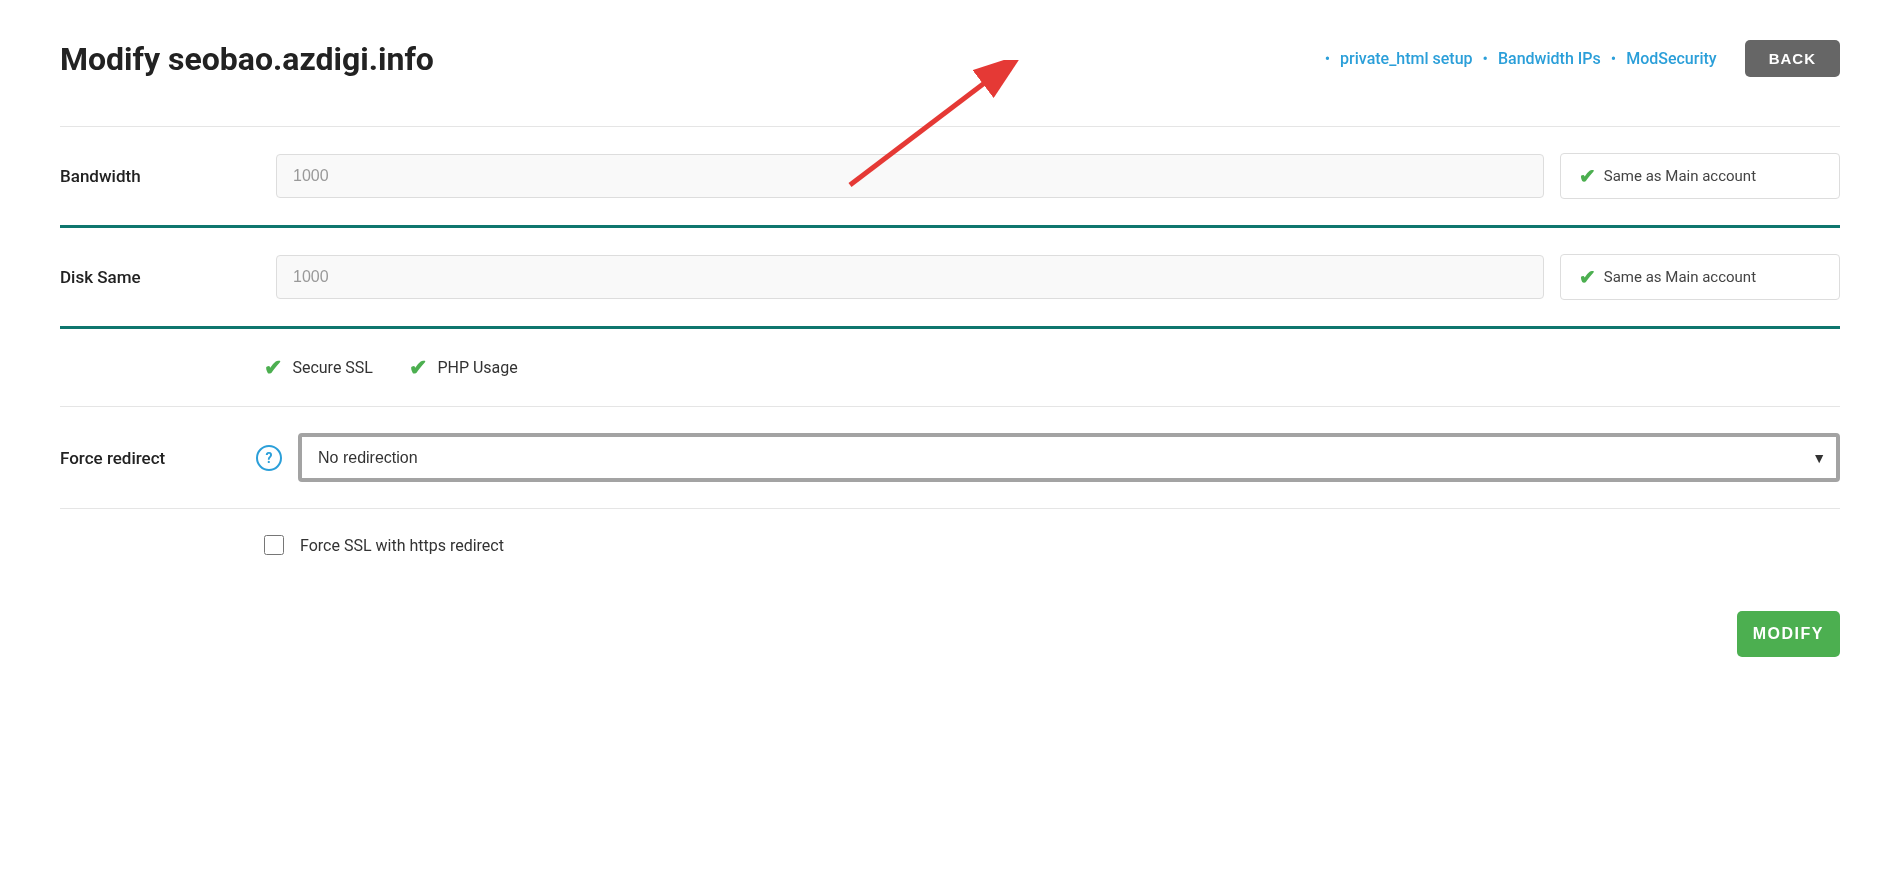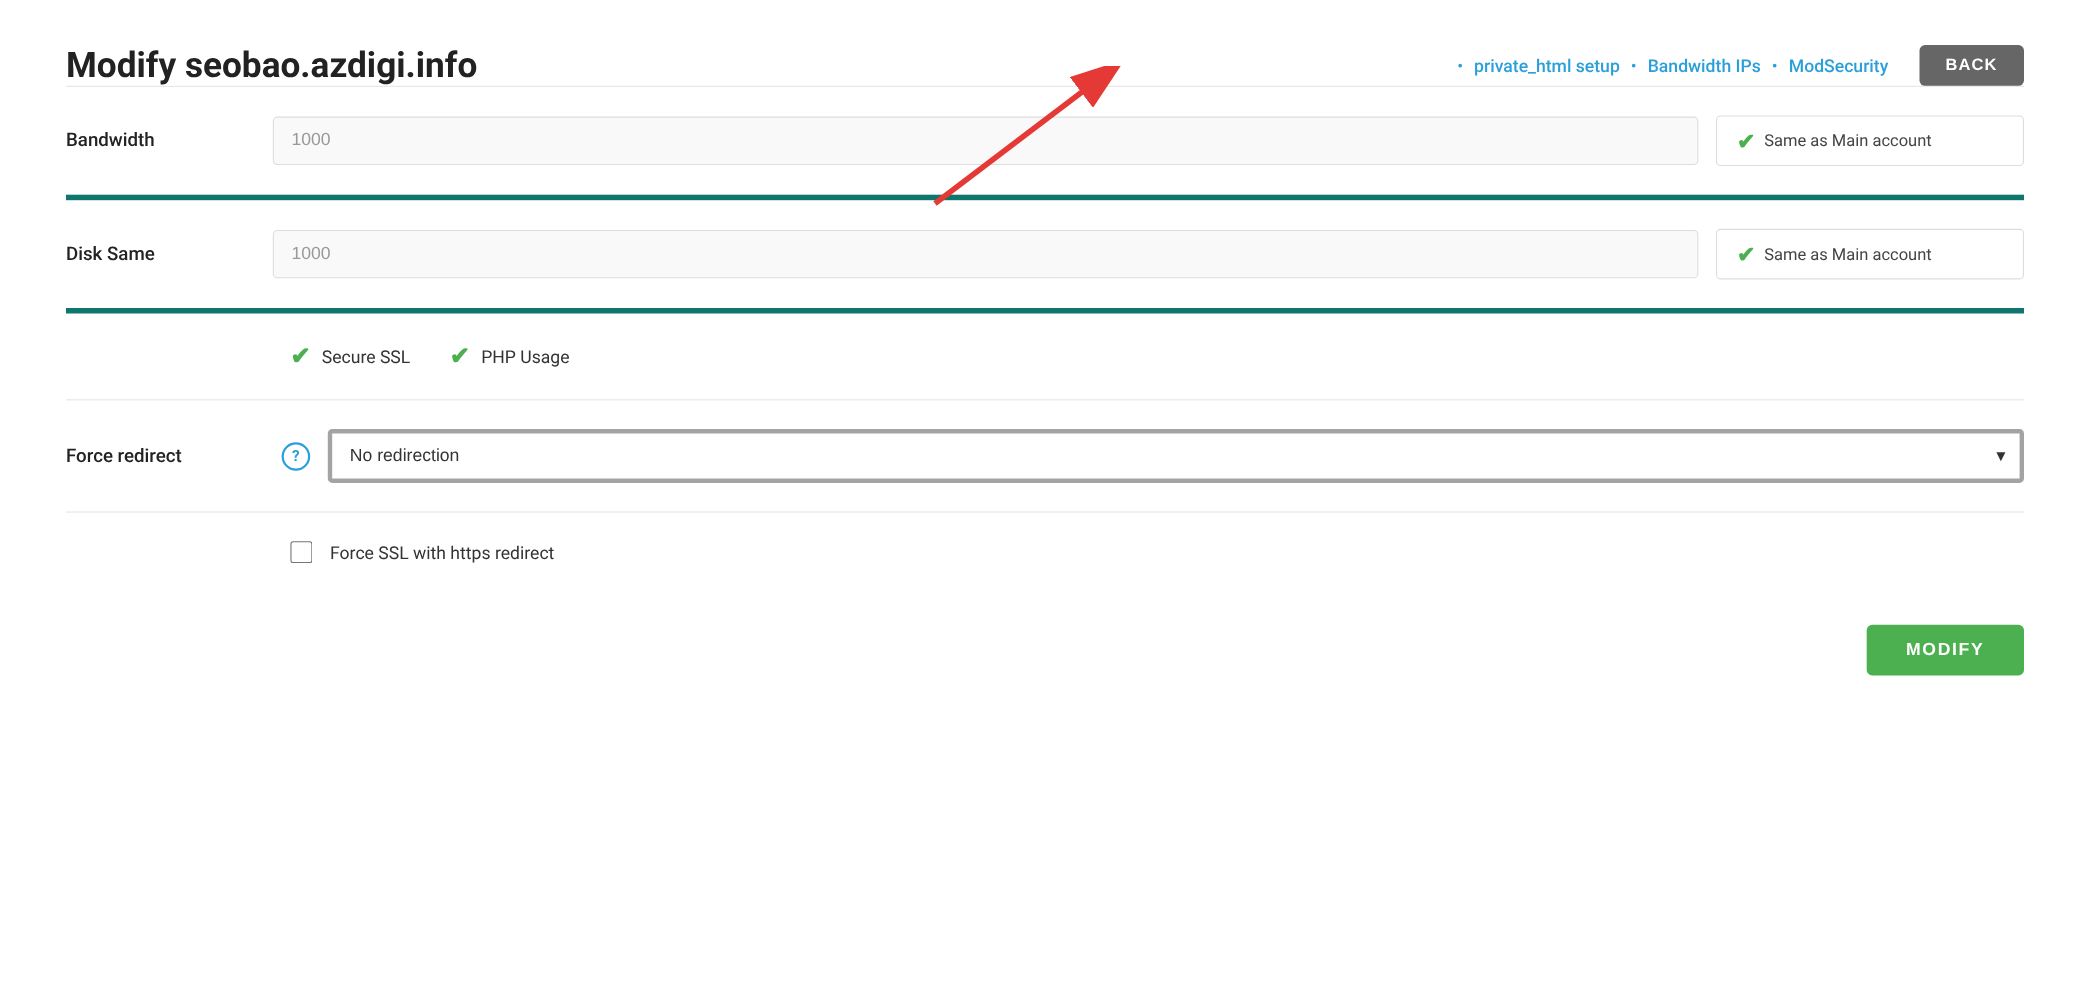--- a/index.html
+++ b/index.html
@@ -12,22 +12,23 @@
       position: relative;
       overflow: hidden;
     }
     .page-wrapper {
       padding: 40px 60px;
       max-width: 1900px;
     }
     
     .header {
       display: flex;
-      align-items: center;
+      align-items: flex-start;
       justify-content: space-between;
+      margin-bottom: 48px;
     }
     .page-title {
       font-size: 32px;
       font-weight: 700;
       color: #222;
     }
     .header-right {
       display: flex;
       align-items: center;
       gap: 8px;
@@ -59,22 +60,22 @@
 
     
     .form-section {
       border-top: 1px solid #e5e5e5;
       width: 100%;
     }
     .form-row {
       display: flex;
       align-items: center;
       padding: 26px 0;
-      border-bottom: 5px solid #0f766e;
-      gap: 8px;
+      border-bottom: 3px solid #0f766e;
+      gap: 36px;
     }
     .form-row-label {
       font-size: 17px;
       font-weight: 500;
       color: #222;
       width: 180px;
       flex-shrink: 0;
     }
     .form-row-content {
       display: flex;
@@ -216,21 +217,21 @@
     .bottom-bar {
       display: flex;
       justify-content: flex-end;
       padding: 30px 0 20px;
     }
     .modify-btn {
       background: #4caf50;
       color: #fff;
       border: none;
       border-radius: 5px;
-      padding: 14px 36px;
+      padding: 14px 16px;
       font-size: 16px;
       font-weight: 700;
       letter-spacing: 1.5px;
       cursor: pointer;
     }
 
     
     .red-arrow-container {
       position: absolute;
       top: 60px;

